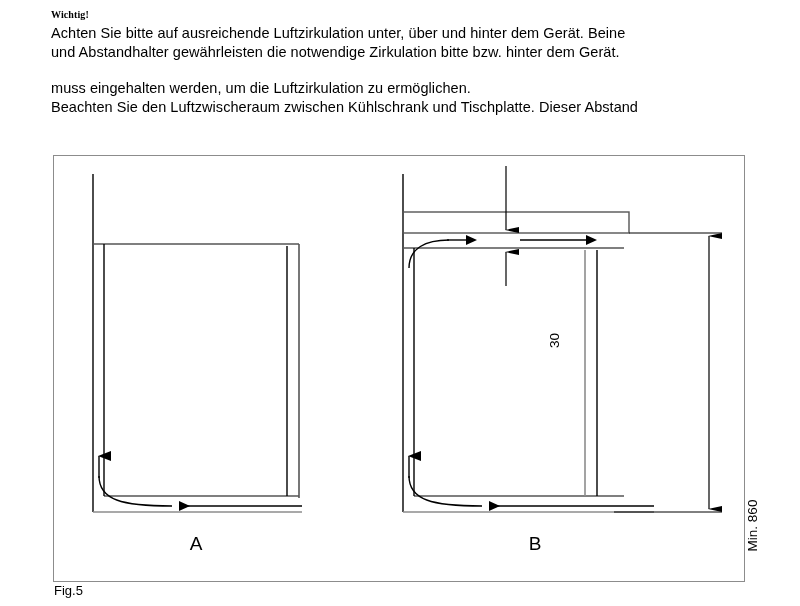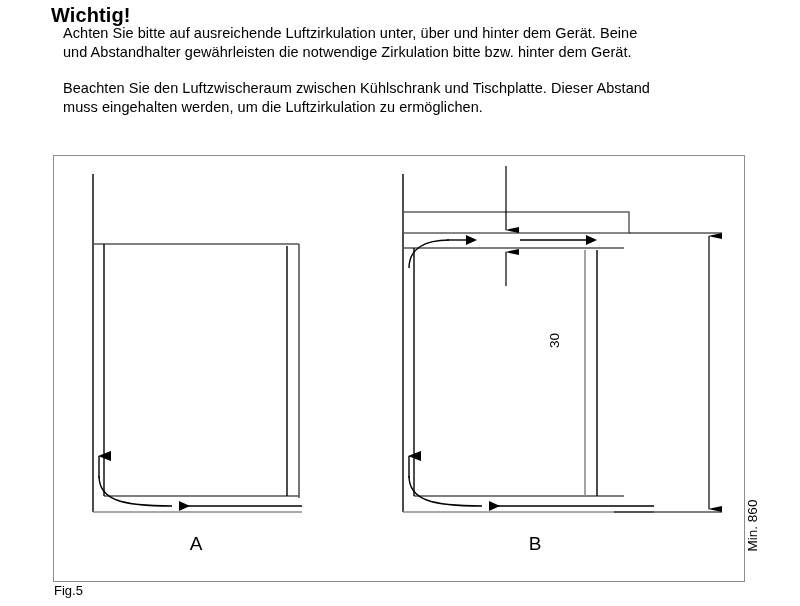--- a/index.html
+++ b/index.html
@@ -17,30 +17,30 @@
   }
 
   
   #instructions {
     position: absolute;
     left: 51px;
     top: 6px;
     width: 700px;
   }
   .heading {
-    font-size: 20px;
+    font-size: 10px;
     font-weight: bold;
     line-height: 18px;
     letter-spacing: 0.1px;
+    font-family: Liberation Serif, serif;
   }
   .para {
     font-size: 14.5px;
     line-height: 18.5px;
     letter-spacing: 0.05px;
-    margin-left: 12px;
   }
   .para-gap {
     height: 18px;
   }
 
   
   #figure-frame {
     position: absolute;
     left: 53px;
     top: 155px;
@@ -97,22 +97,22 @@
   }
 </style>
 </head>
 <body>
 
 <div id="instructions">
   <div class="heading">Wichtig!</div>
   <div class="para">Achten Sie bitte auf ausreichende Luftzirkulation unter, über und hinter dem Gerät. Beine</div>
   <div class="para">und Abstandhalter gewährleisten die notwendige Zirkulation bitte bzw. hinter dem Gerät.</div>
   <div class="para-gap"></div>
+  <div class="para">muss eingehalten werden, um die Luftzirkulation zu ermöglichen.</div>
   <div class="para">Beachten Sie den Luftzwischeraum zwischen Kühlschrank und Tischplatte. Dieser Abstand</div>
-  <div class="para">muss eingehalten werden, um die Luftzirkulation zu ermöglichen.</div>
 </div>
 
 <div id="figure-frame">
   <svg id="figure-canvas" viewBox="0 0 692 427">
     <defs>
       <marker id="arrowLeft" markerWidth="12" markerHeight="10" refX="11" refY="5" orient="auto" markerUnits="userSpaceOnUse">
         <path d="M11,0 L11,10 L0,5 Z" fill="#000000"></path>
       </marker>
       <marker id="arrowRight" markerWidth="12" markerHeight="10" refX="1" refY="5" orient="auto" markerUnits="userSpaceOnUse">
         <path d="M1,0 L1,10 L12,5 Z" fill="#000000"></path>

